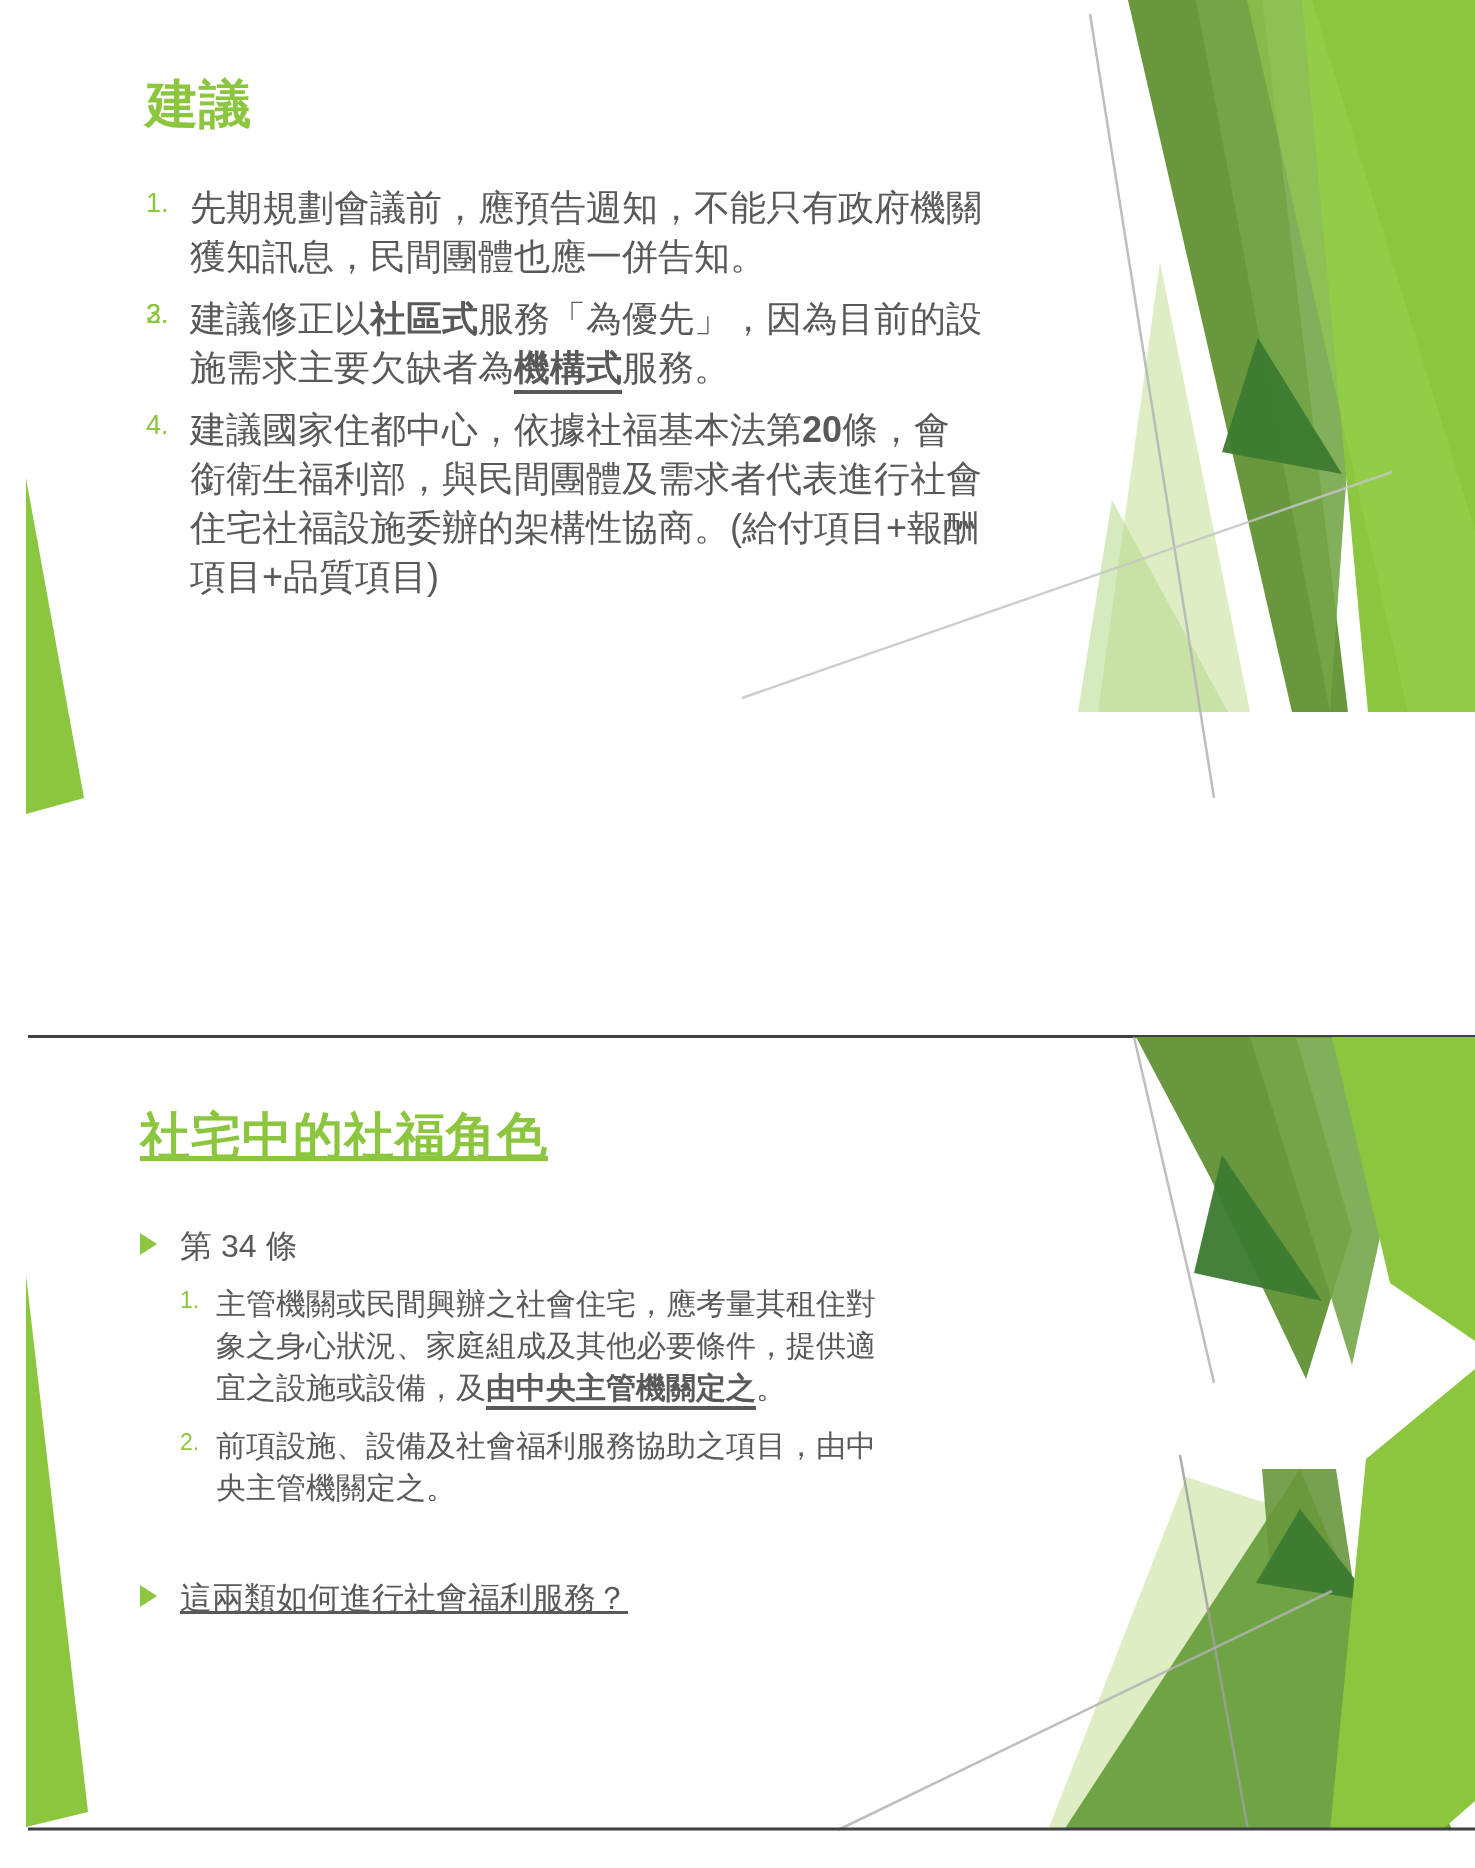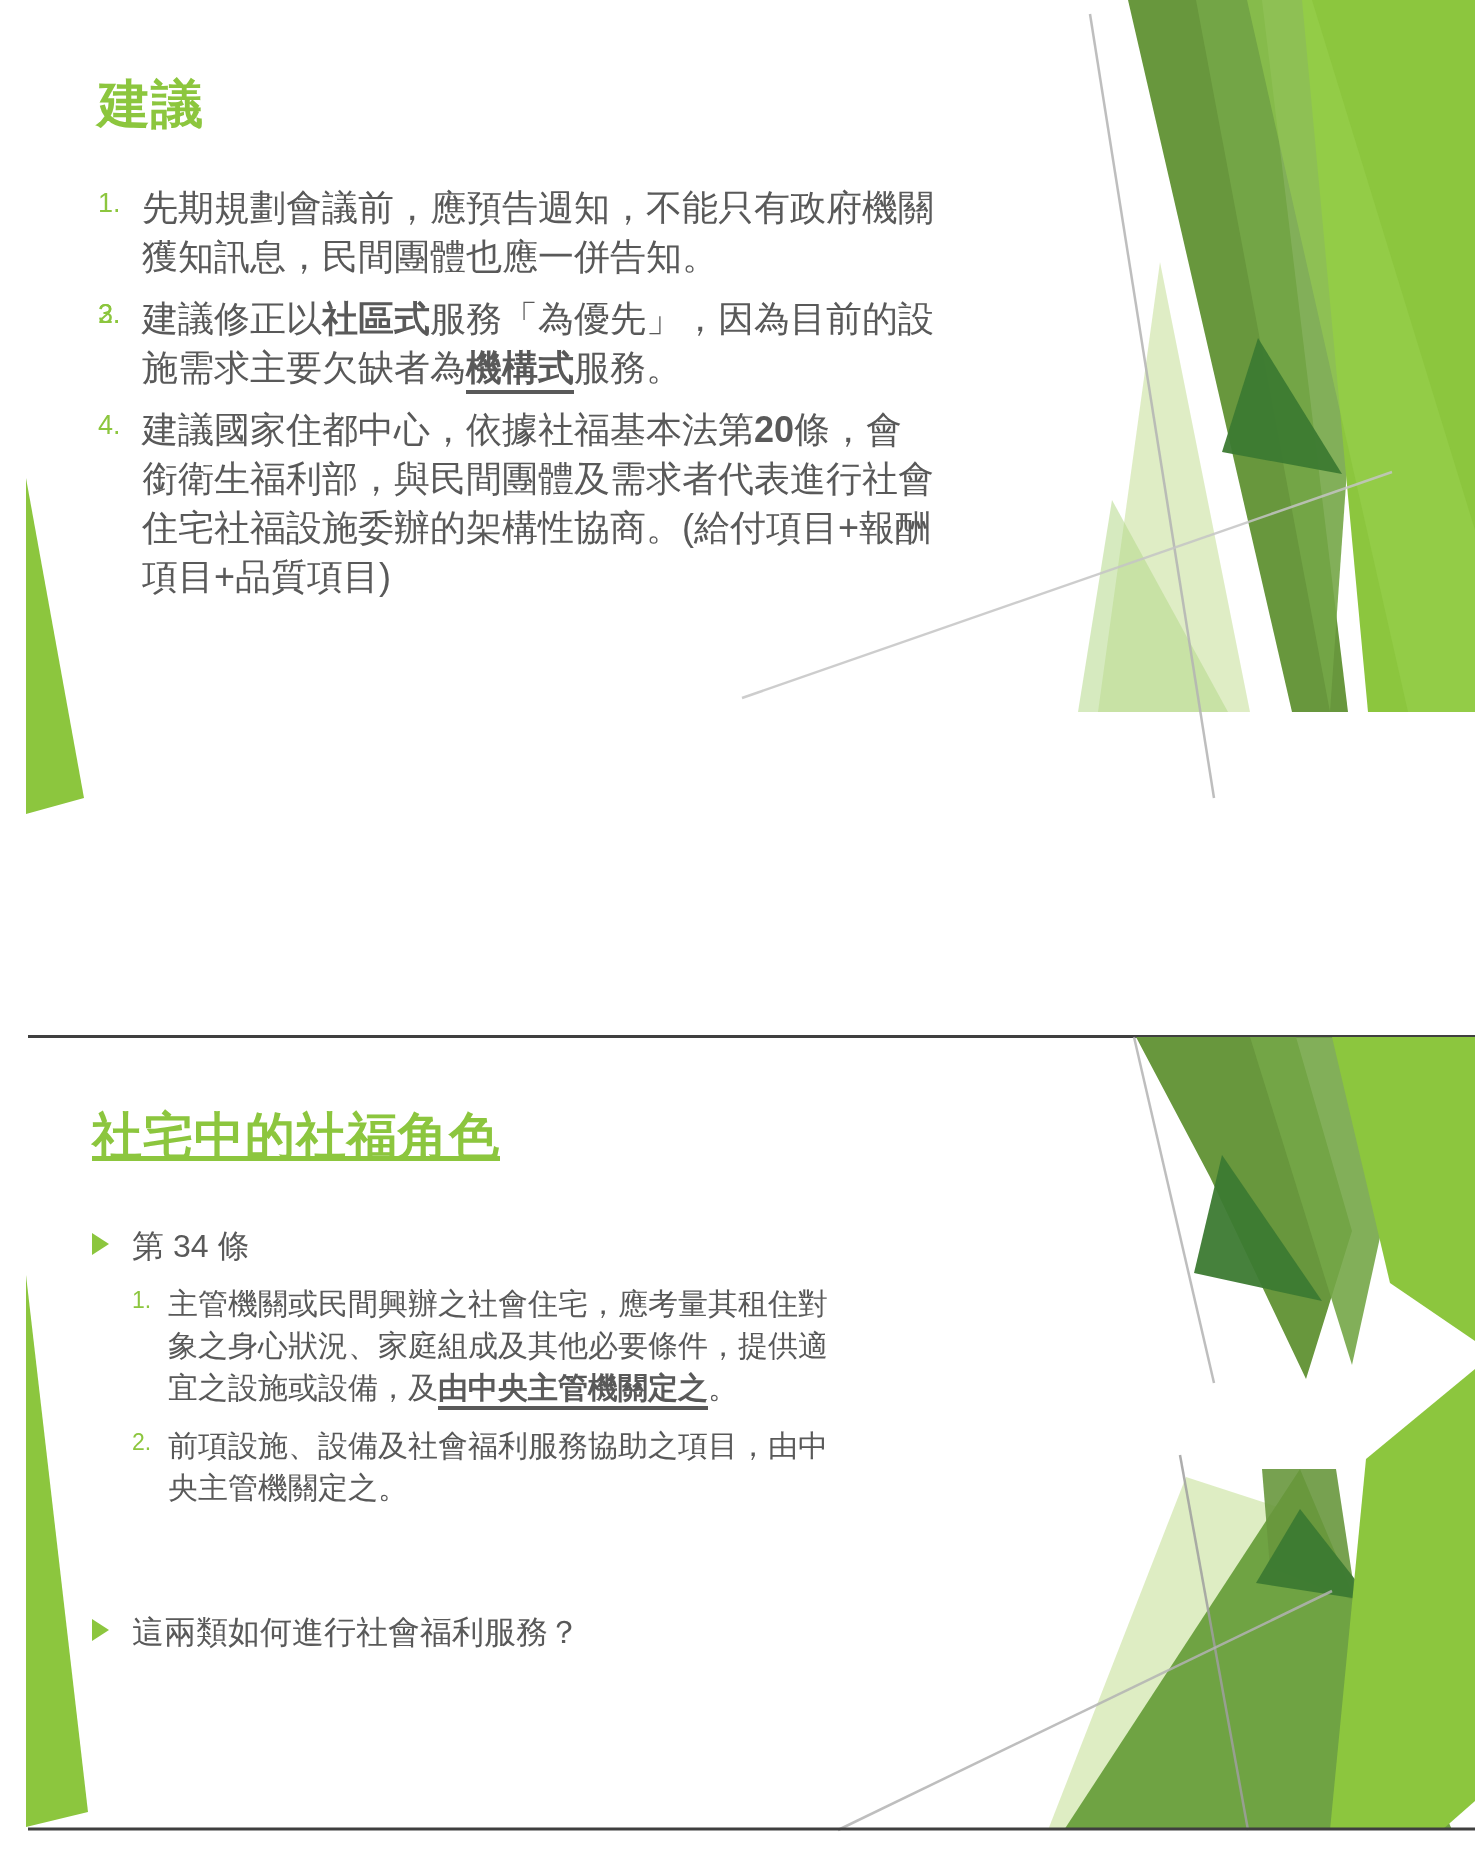--- a/index.html
+++ b/index.html
@@ -4,21 +4,21 @@
 <style>
   :root{
     --green:#8cc63e;
     --text:#595959;
     --divider:#3f3f3f;
   }
   *{box-sizing:border-box;}
   html,body{margin:0;padding:0;background:#ffffff;}
   body{font-family:"Liberation Sans","DejaVu Sans",sans-serif;color:var(--text);}
   .page{position:relative;width:1475px;height:1868px;background:#ffffff;overflow:hidden;margin:0 auto;}
-  .slide{position:relative;width:1343px;}
+  .slide{position:relative;width:1343px;padding-left:48px;}
   .slide-decor{position:absolute;top:0;left:0;pointer-events:none;}
   .slide-content{position:relative;z-index:1;}
   .slide1{height:1035px;}
   .slide2{height:833px;}
 
   
   .slide1 .slide-content{padding:0 0 0 98px;}
   .slide-title{margin:0;color:var(--green);font-weight:700;letter-spacing:1px;}
   .slide1 .slide-title{padding-top:72px;font-size:52px;line-height:65px;}
   .num-list{list-style:none;margin:46px 0 0 0;padding:0;}
@@ -27,21 +27,21 @@
   .num-list > li + li{margin-top:13px;}
   .num-list .num{position:absolute;left:0;top:7px;color:var(--green);font-size:27px;line-height:1;}
 
   
   .slide2 .slide-content{padding:0 0 0 92px;}
   .slide2 .slide-title{padding-top:70px;font-size:50px;line-height:63px;text-decoration:underline;}
   .bullet-row{position:relative;padding-left:40px;width:1160px;
       font-size:32px;line-height:45px;word-break:break-all;}
   .bullet-row.b1{margin-top:56px;}
   .bullet-row.b2{margin-top:64px;}
-  .bullet-row.b3{margin-top:101px;}
+  .bullet-row.b3{margin-top:67px;text-decoration:underline;}
   .tri{position:absolute;left:0;top:9px;width:0;height:0;
       border-top:11px solid transparent;border-bottom:11px solid transparent;
       border-left:17px solid var(--green);}
   .sub-list{list-style:none;margin:14px 0 0 0;padding:0;}
   .sub-list > li{position:relative;padding-left:76px;width:760px;
       font-size:30px;line-height:42px;word-break:break-all;}
   .sub-list > li + li{margin-top:16px;}
   .sub-list .num{position:absolute;left:40px;top:6px;color:var(--green);font-size:23px;line-height:1;}
 
   

